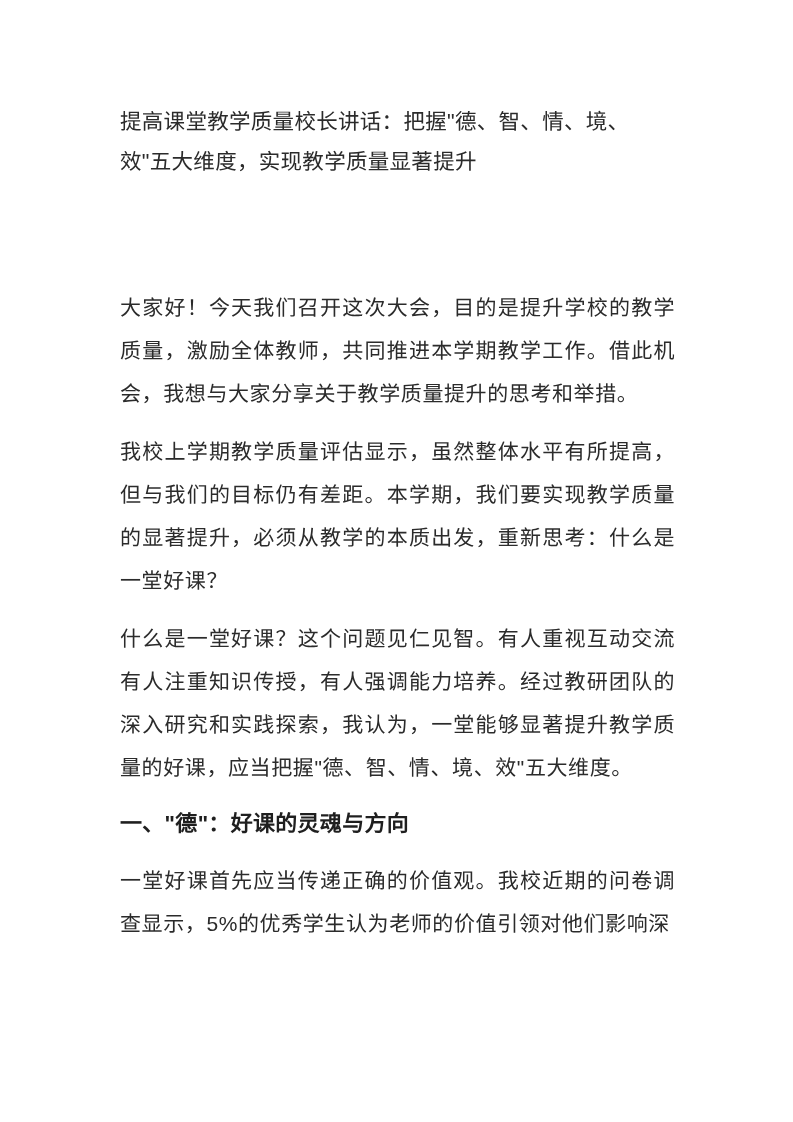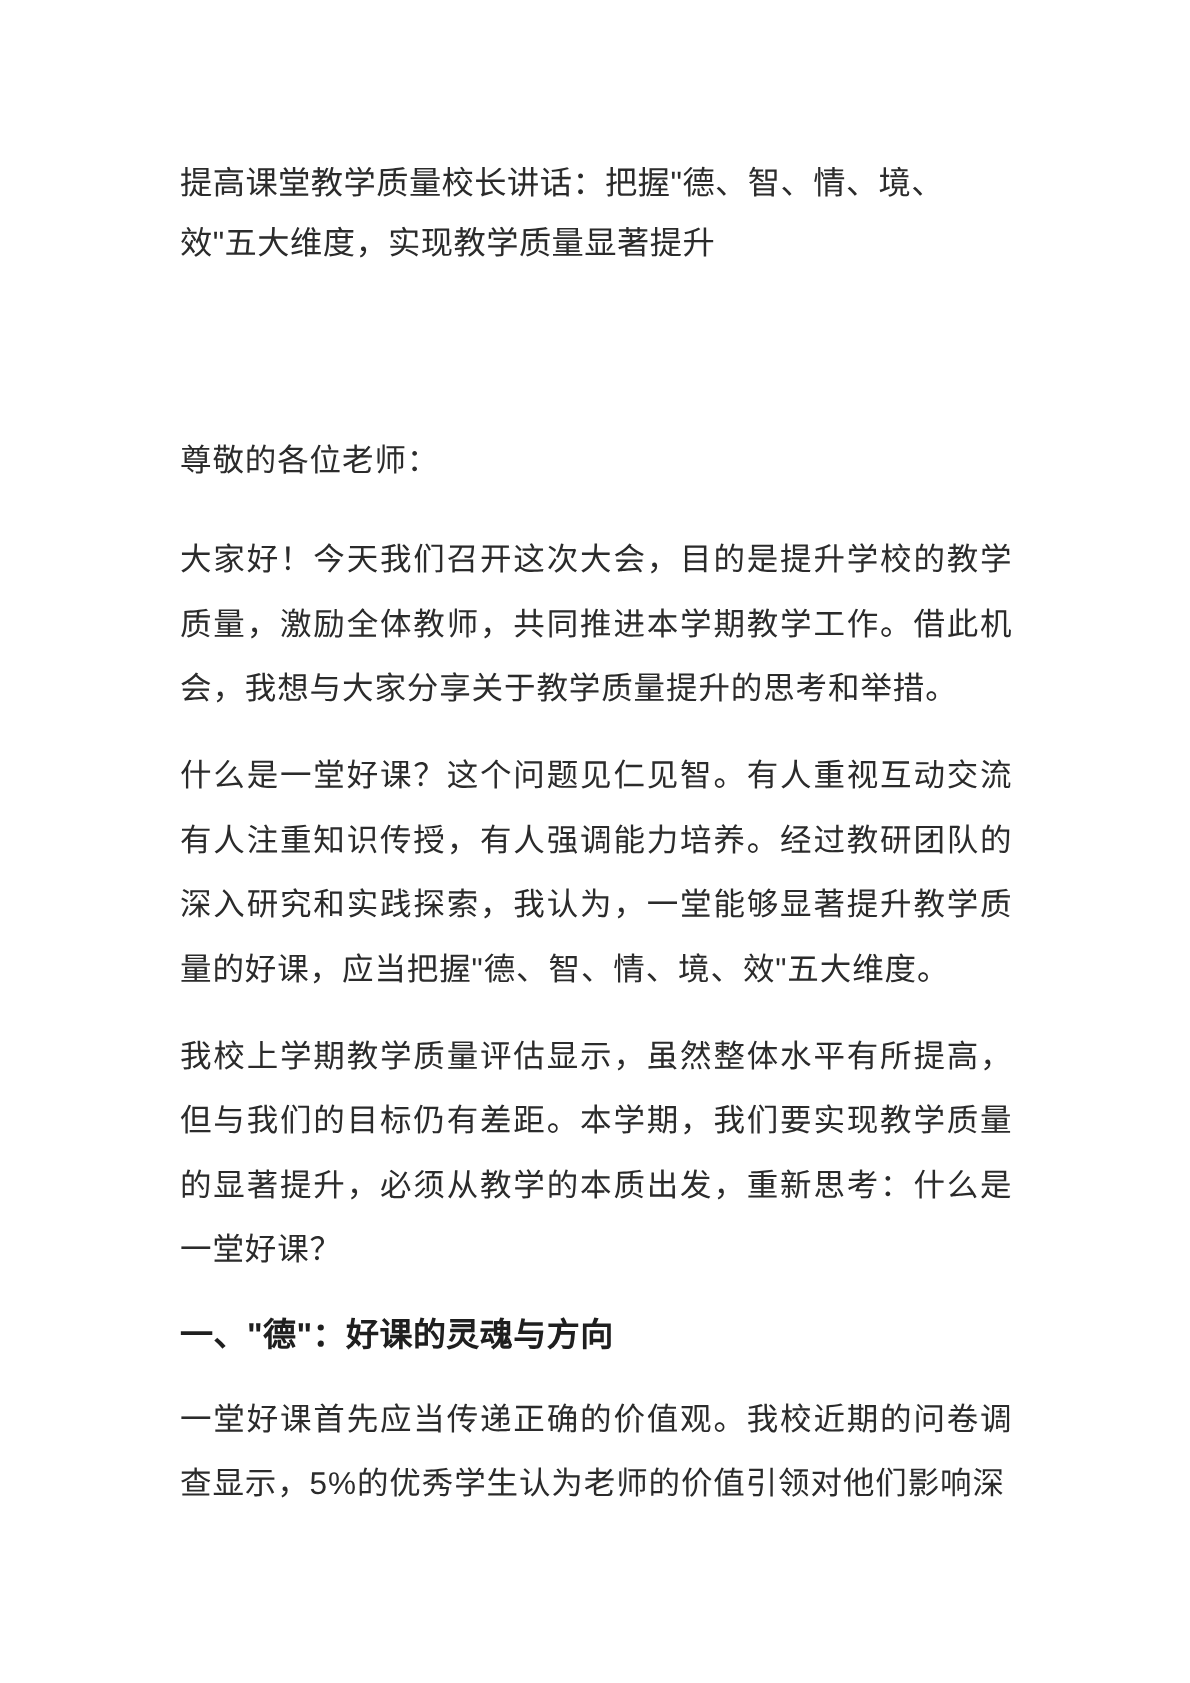--- a/index.html
+++ b/index.html
@@ -56,26 +56,25 @@
   }
 </style>
 </head>
 <body>
 
 <div class="page">
   <div class="content">
 
     <h1 class="doc-title">提高课堂教学质量校长讲话：把握"德、智、情、境、效"五大维度，实现教学质量显著提升</h1>
 
-    <p class="greeting">尊敬的各位老师：</p>
 
     <p class="para">大家好！今天我们召开这次大会，目的是提升学校的教学质量，激励全体教师，共同推进本学期教学工作。借此机会，我想与大家分享关于教学质量提升的思考和举措。</p>
 
+    <p class="para">我校上学期教学质量评估显示，虽然整体水平有所提高，但与我们的目标仍有差距。本学期，我们要实现教学质量的显著提升，必须从教学的本质出发，重新思考：什么是一堂好课？</p>
+
     <p class="para">什么是一堂好课？这个问题见仁见智。有人重视互动交流有人注重知识传授，有人强调能力培养。经过教研团队的深入研究和实践探索，我认为，一堂能够显著提升教学质量的好课，应当把握"德、智、情、境、效"五大维度。</p>
-
-    <p class="para">我校上学期教学质量评估显示，虽然整体水平有所提高，但与我们的目标仍有差距。本学期，我们要实现教学质量的显著提升，必须从教学的本质出发，重新思考：什么是一堂好课？</p>
 
     <h2 class="section-heading">一、"德"：好课的灵魂与方向</h2>
 
     <p class="para">一堂好课首先应当传递正确的价值观。我校近期的问卷调查显示，5%的优秀学生认为老师的价值引领对他们影响深</p>
 
   </div>
 </div>
 
 </body></html>

